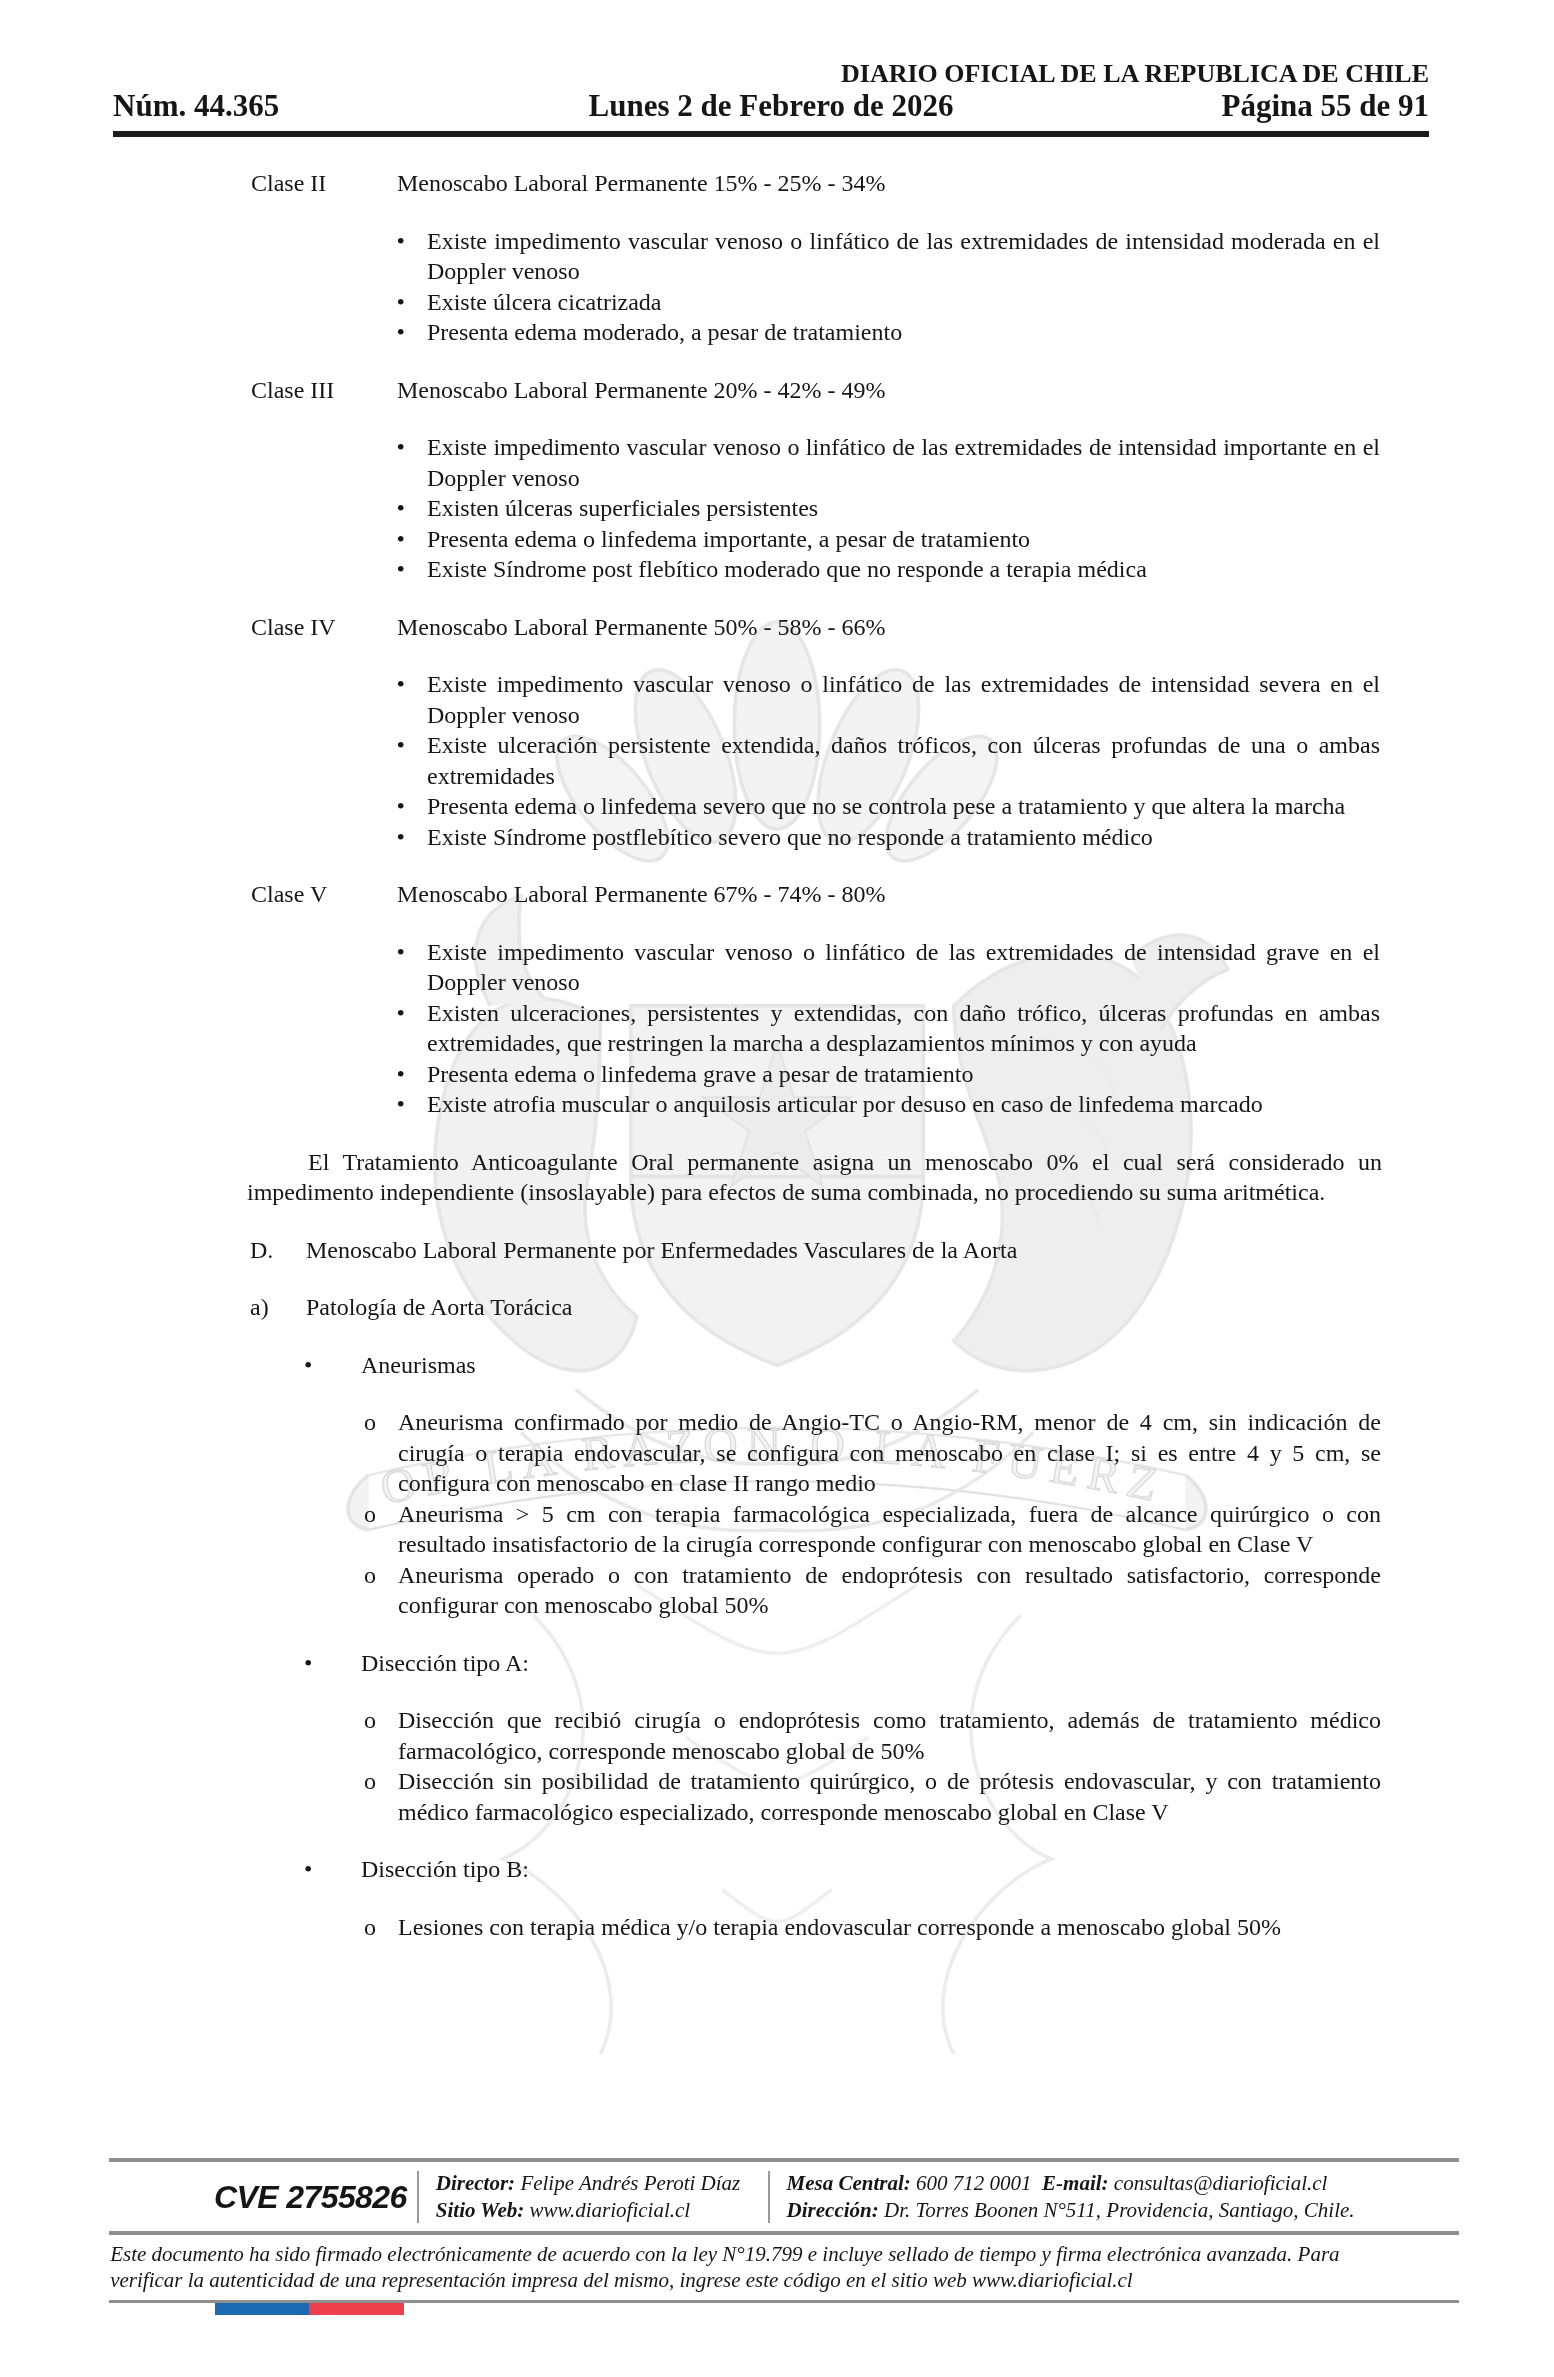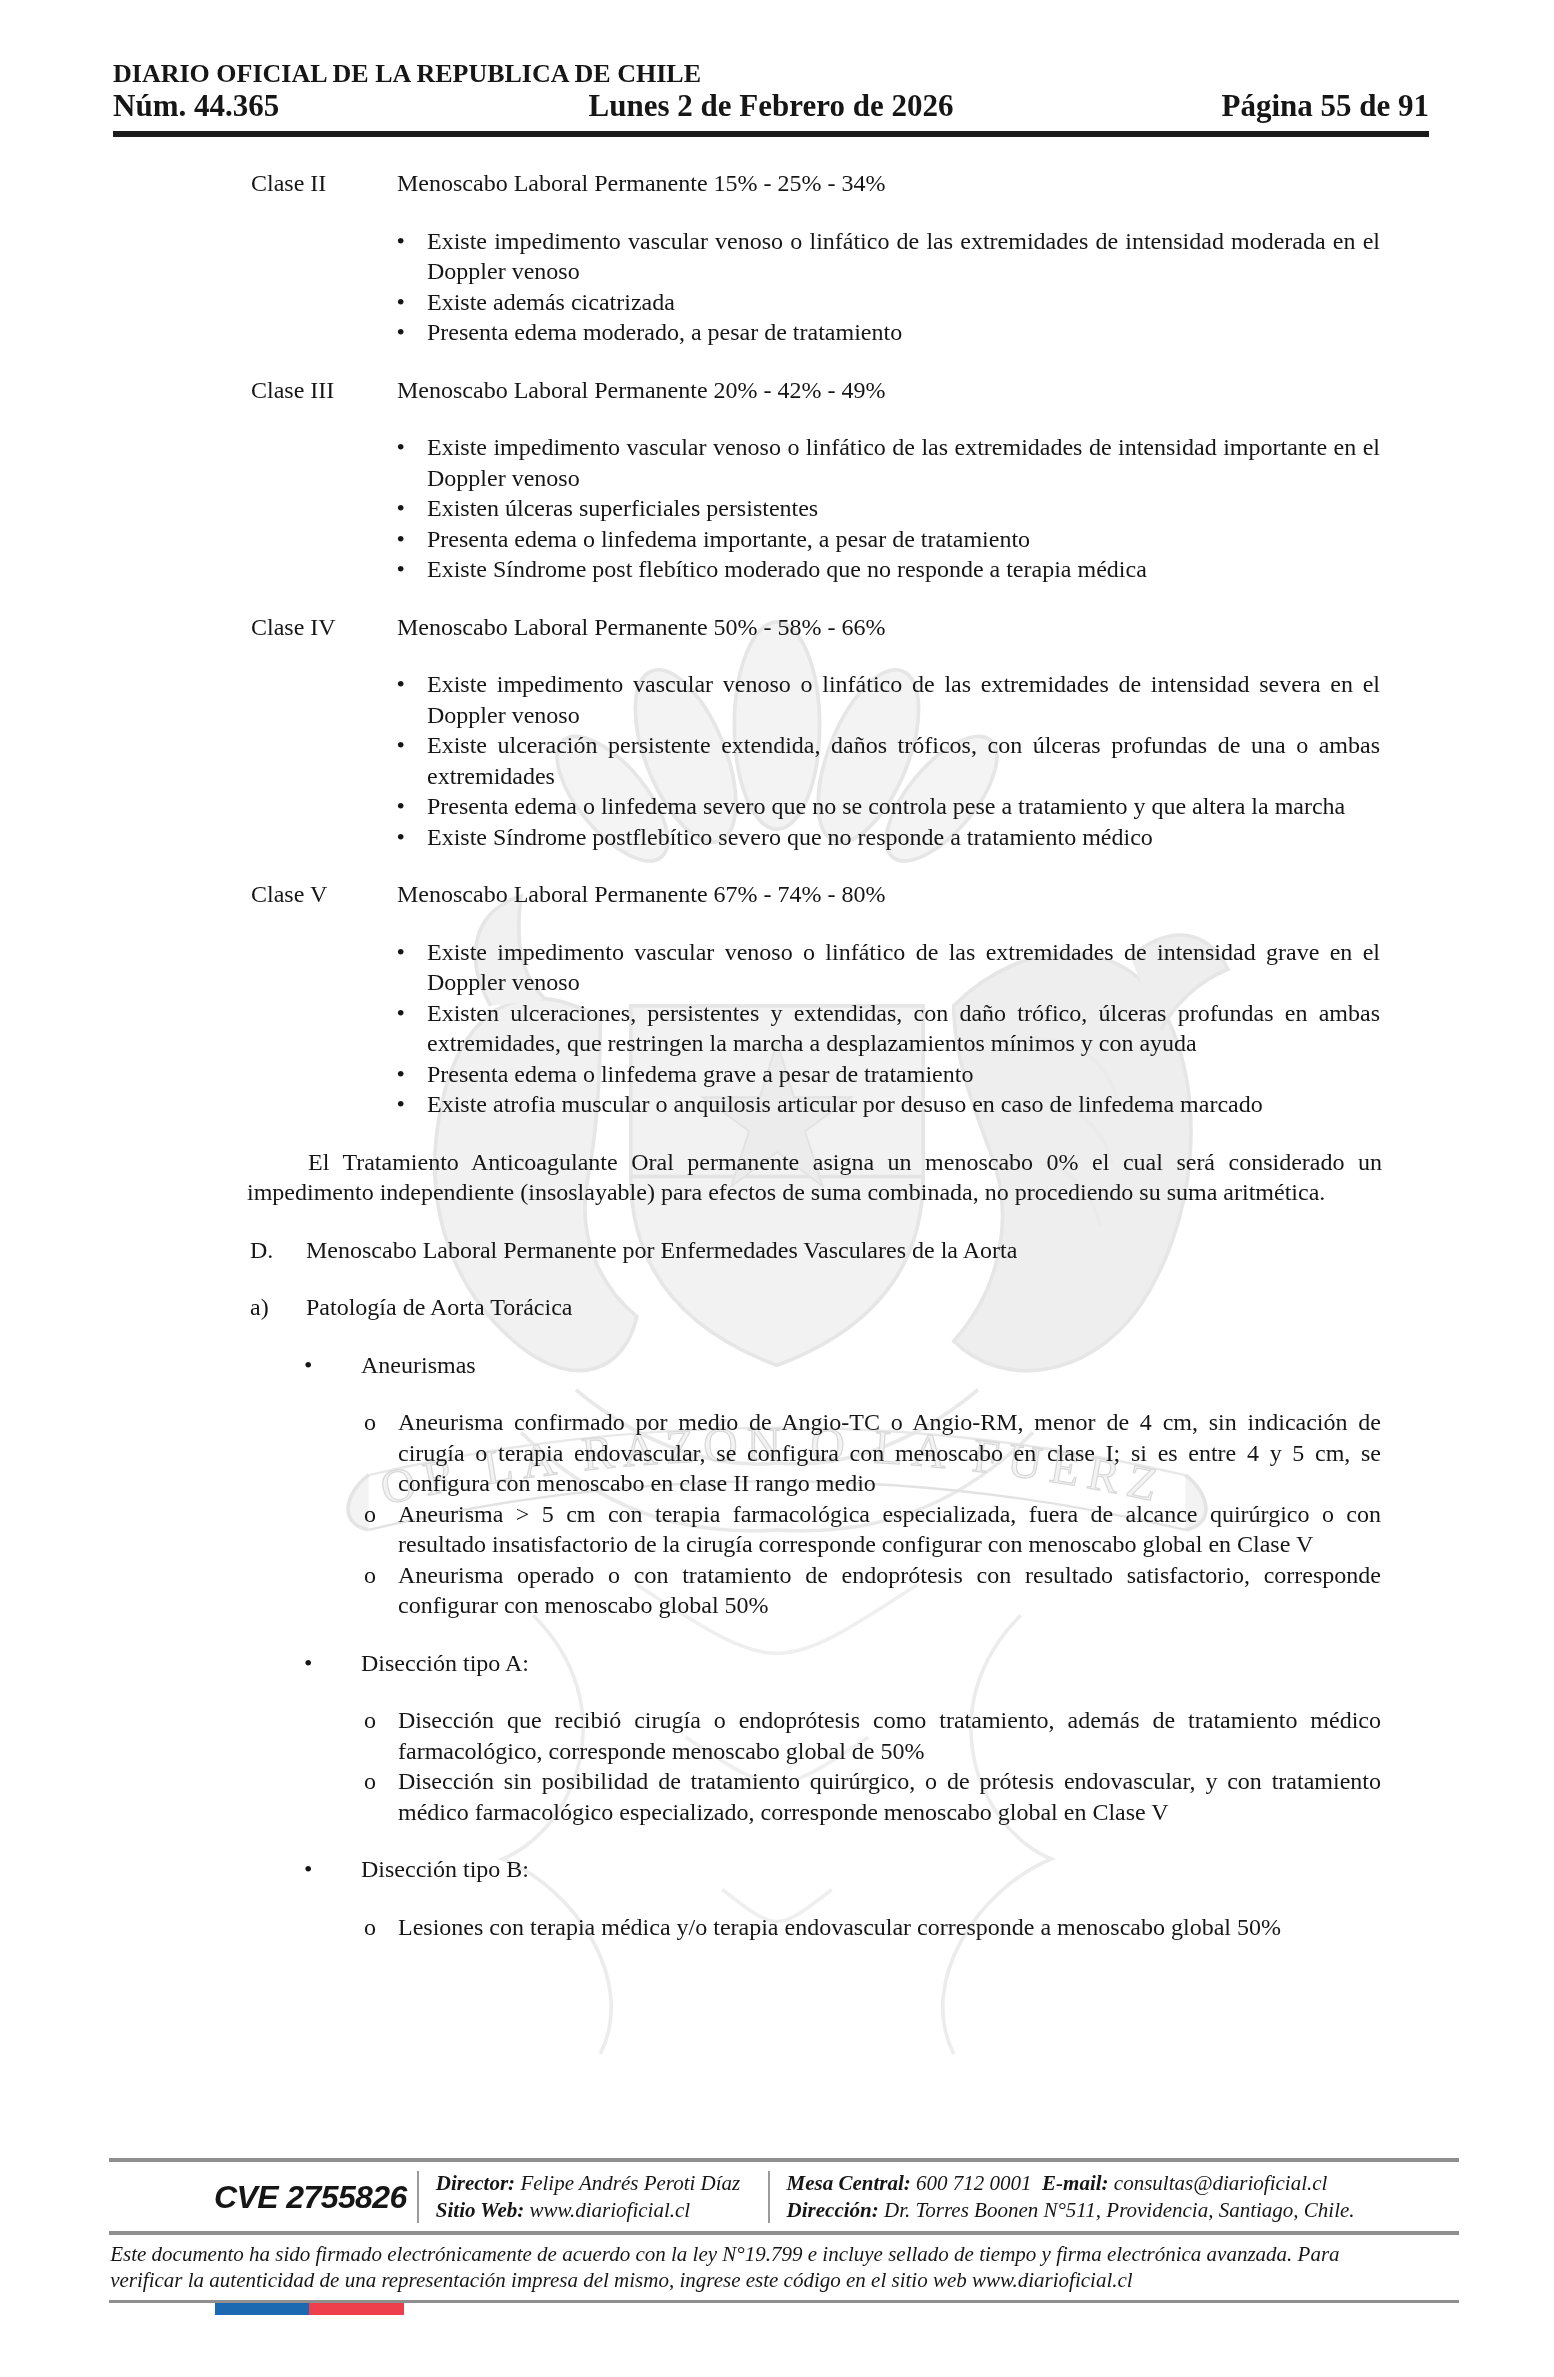--- a/index.html
+++ b/index.html
@@ -11,21 +11,21 @@
     color:#161616;
     overflow:hidden;
   }
   
   .watermark{
     position:absolute;left:259px;top:579px;width:1036px;height:1524px;
     z-index:0;pointer-events:none;opacity:.85;
   }
   
   .header{position:absolute;left:113px;right:125px;top:59px;z-index:2;}
-  .header-title{text-align:left;font-weight:bold;font-size:26px;line-height:29px;}
+  .header-title{text-align:right;font-weight:bold;font-size:26px;line-height:29px;}
   .header-row{display:grid;grid-template-columns:1fr auto 1fr;margin-top:3.7px;
     font-weight:bold;font-size:31px;line-height:28px;}
   .header-row .hl{text-align:left;}
   .header-row .hc{text-align:center;}
   .header-row .hr{text-align:right;}
   .header-rule{margin-top:11px;height:6.1px;background:#1c1c1c;}
   
   .content{position:absolute;left:0;top:128px;width:1554px;z-index:1;padding-top:40px;padding-left:32px;}
   .content,.content *{font-size:24px;line-height:30.5px;}
   .clase-row{display:flex;padding-left:219px;margin:0 0 27px 0;}
@@ -117,21 +117,21 @@
   </div>
 
   <div class="content">
 
     <div class="clase-row">
       <div class="clase-label">Clase II</div>
       <div class="clase-heading">Menoscabo Laboral Permanente 15% - 25% - 34%</div>
     </div>
     <ul class="bullets">
       <li>Existe impedimento vascular venoso o linfático de las extremidades de intensidad moderada en el Doppler venoso</li>
-      <li>Existe además cicatrizada</li>
+      <li>Existe úlcera cicatrizada</li>
       <li>Presenta edema moderado, a pesar de tratamiento</li>
     </ul>
 
     <div class="clase-row">
       <div class="clase-label">Clase III</div>
       <div class="clase-heading">Menoscabo Laboral Permanente 20% - 42% - 49%</div>
     </div>
     <ul class="bullets">
       <li>Existe impedimento vascular venoso o linfático de las extremidades de intensidad importante en el Doppler venoso</li>
       <li>Existen úlceras superficiales persistentes</li>

